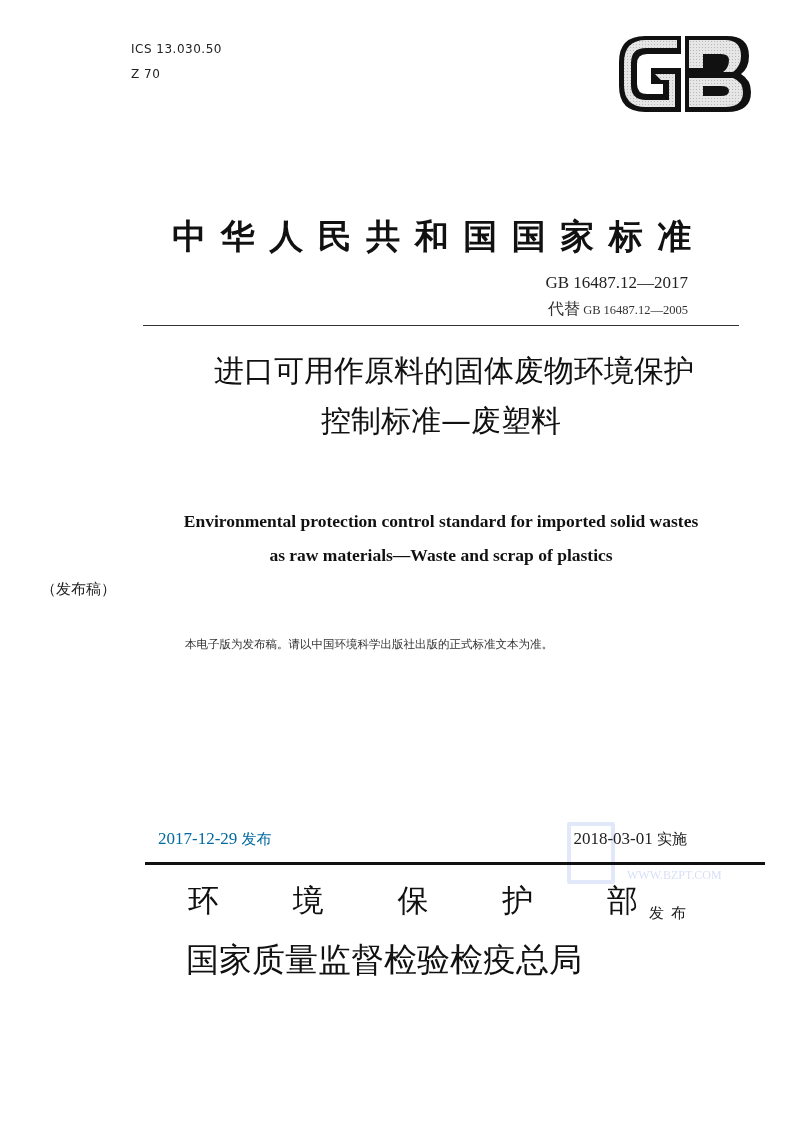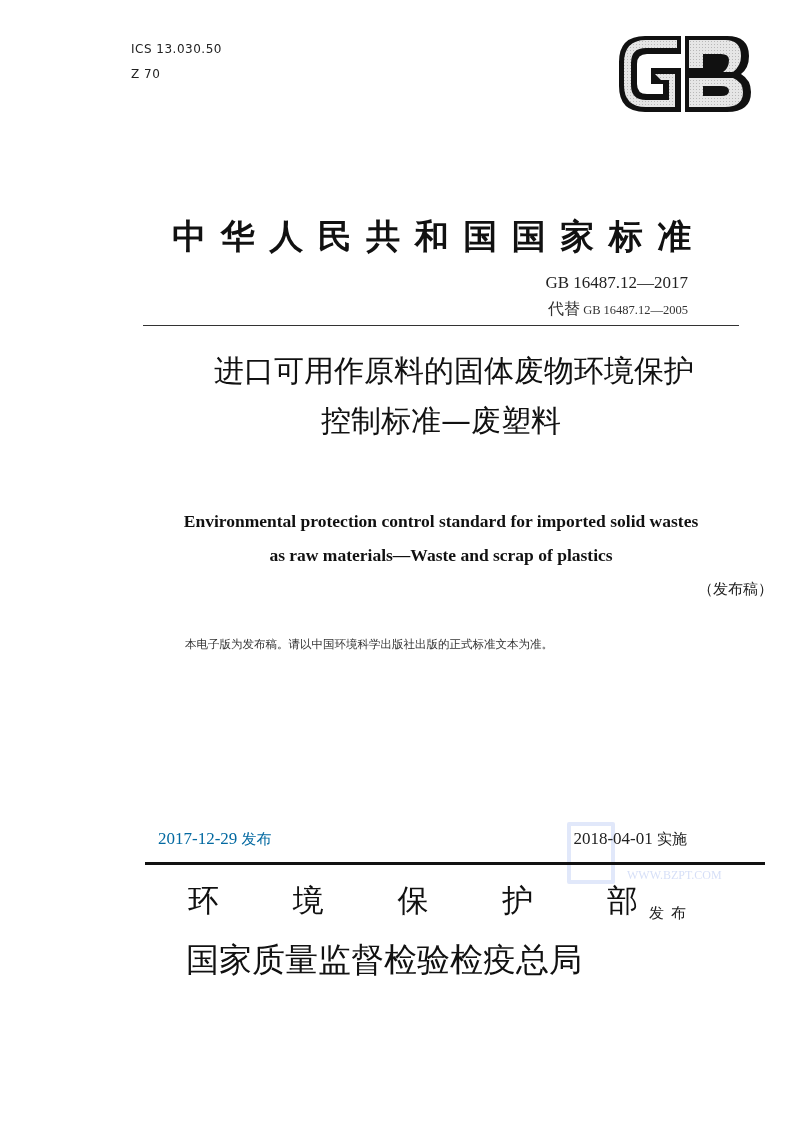--- a/index.html
+++ b/index.html
@@ -100,21 +100,21 @@
       line-height: 22px;
       color: #111;
       white-space: nowrap;
     }
     .en-title.l1 { top: 510px; }
     .en-title.l2 { top: 544px; }
 
     .draft-label {
       left: 0;
       width: 732px;
-      text-align: right;
+      text-align: left;
       top: 580px;
       font-family: "DejaVu Sans", sans-serif;
       font-size: 15px;
       color: #222;
     }
 
     .notice {
       left: 0;
       width: 656px;
       text-align: center;
@@ -267,21 +267,21 @@
 <div class="abs watermark">
   <div class="wm-box"></div>
   <div class="wm-url">WWW.BZPT.COM</div>
 </div>
 
 <div class="abs issue-date">
   <span>2017-12-29</span>
   <span class="date-cn">发布</span>
 </div>
 <div class="abs impl-date">
-  <span>2018-04-01</span>
+  <span>2018-03-01</span>
   <span class="date-cn">实施</span>
 </div>
 
 <div class="abs bottom-rule"></div>
 
 <div class="abs ministry">
   <span>环</span>
   <span>境</span>
   <span>保</span>
   <span>护</span>

